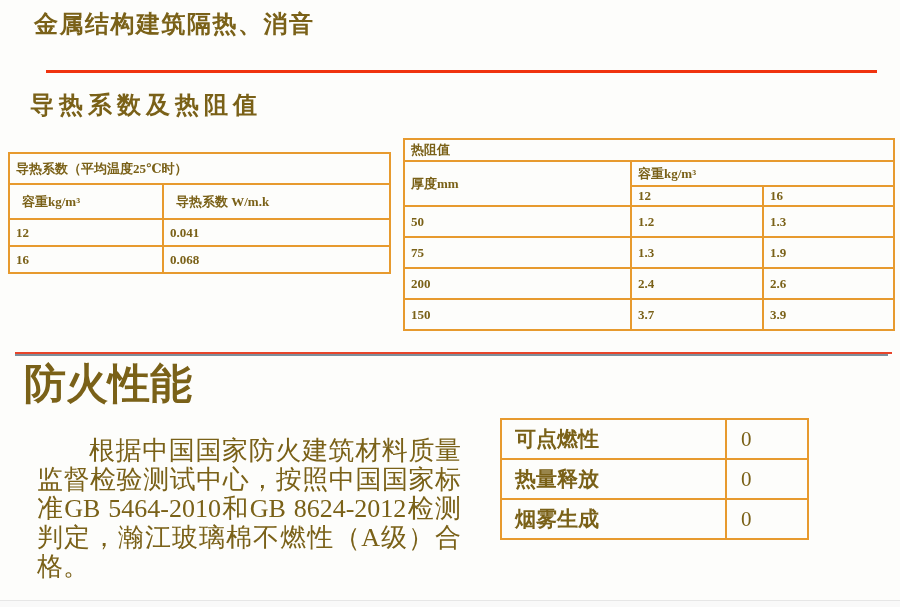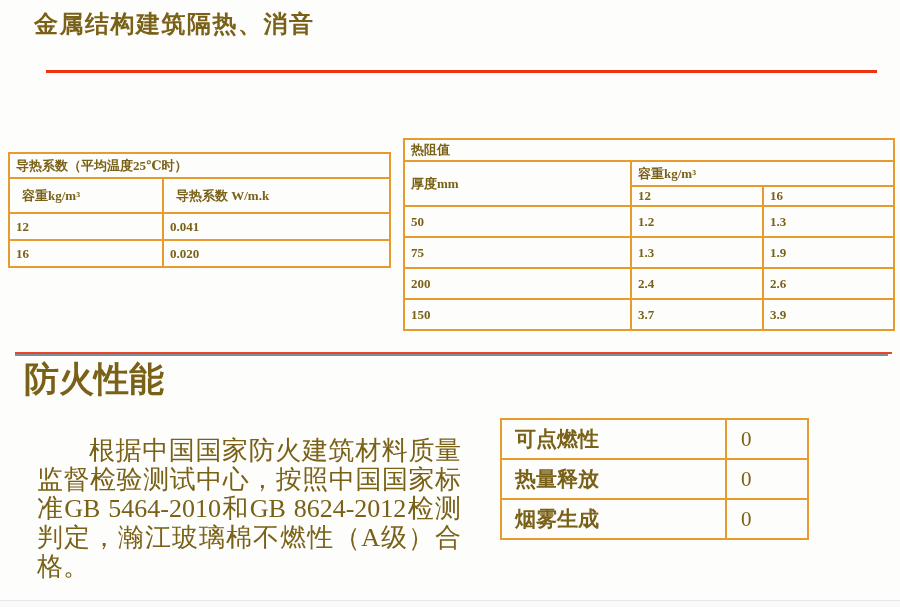--- a/index.html
+++ b/index.html
@@ -44,21 +44,21 @@
   }
   td {
     border: 2px solid var(--table-border, #E79A2E);
     font-size: 13px;
     font-weight: bold;
     vertical-align: middle;
     padding: 0 6px;
     overflow: hidden;
   }
   .tbl-cond { left: 8px; top: 152px; width: 381px; }
-  .tbl-cond .r-hdr   { height: 25px; }
+  .tbl-cond .r-hdr   { height: 31px; }
   .tbl-cond .r-label { height: 35px; }
   .tbl-cond .r-data  { height: 27px; }
   .tbl-cond td.left-cell { text-align: left; padding-left: 12px; }
 
   .tbl-res { left: 403px; top: 138px; width: 490px; }
   .tbl-res .r-title { height: 22px; }
   .tbl-res .r-grp   { height: 25px; }
   .tbl-res .r-sub   { height: 20px; }
   .tbl-res .r-data  { height: 31px; }
 
@@ -81,21 +81,21 @@
   .divider-gray {
     position: absolute;
     left: 15px; top: 354px;
     width: 873px; height: 2px;
     background: var(--divider-gray, #7D8E9B);
   }
   .fire-heading {
     position: absolute;
     left: 24px; top: 356px;
     margin: 0;
-    font-size: 35px;
+    font-size: 42px;
     font-weight: bold;
     white-space: nowrap;
   }
   .fire-paragraph {
     position: absolute;
     left: 25px; top: 424px;
     width: 424px;
     margin: 12px;
     font-size: 26px;
     line-height: 29px;
@@ -118,41 +118,42 @@
 </style>
 </head>
 <body>
 
 <div class="page">
 
   <h1 class="page-title">金属结构建筑隔热、消音</h1>
 
   <div class="red-rule"></div>
 
+  <h2 class="section-heading">导热系数及热阻值</h2>
 
   <table class="tbl-cond">
     <colgroup>
         <col style="width:154px">
         <col style="width:227px">
       </colgroup>
     <tbody>
         <tr class="r-hdr">
       <td colspan="2">导热系数（平均温度25℃时）</td>
     </tr>
     <tr class="r-label">
       <td class="left-cell">容重kg/m³</td>
       <td class="left-cell">导热系数 W/m.k</td>
     </tr>
     <tr class="r-data">
       <td>12</td>
       <td>0.041</td>
     </tr>
     <tr class="r-data">
       <td>16</td>
-      <td>0.020</td>
+      <td>0.068</td>
     </tr>
   </tbody>
     </table>
 
   <table class="tbl-res">
     <colgroup>
         <col style="width:227px">
         <col style="width:132px">
         <col style="width:131px">
       </colgroup>

